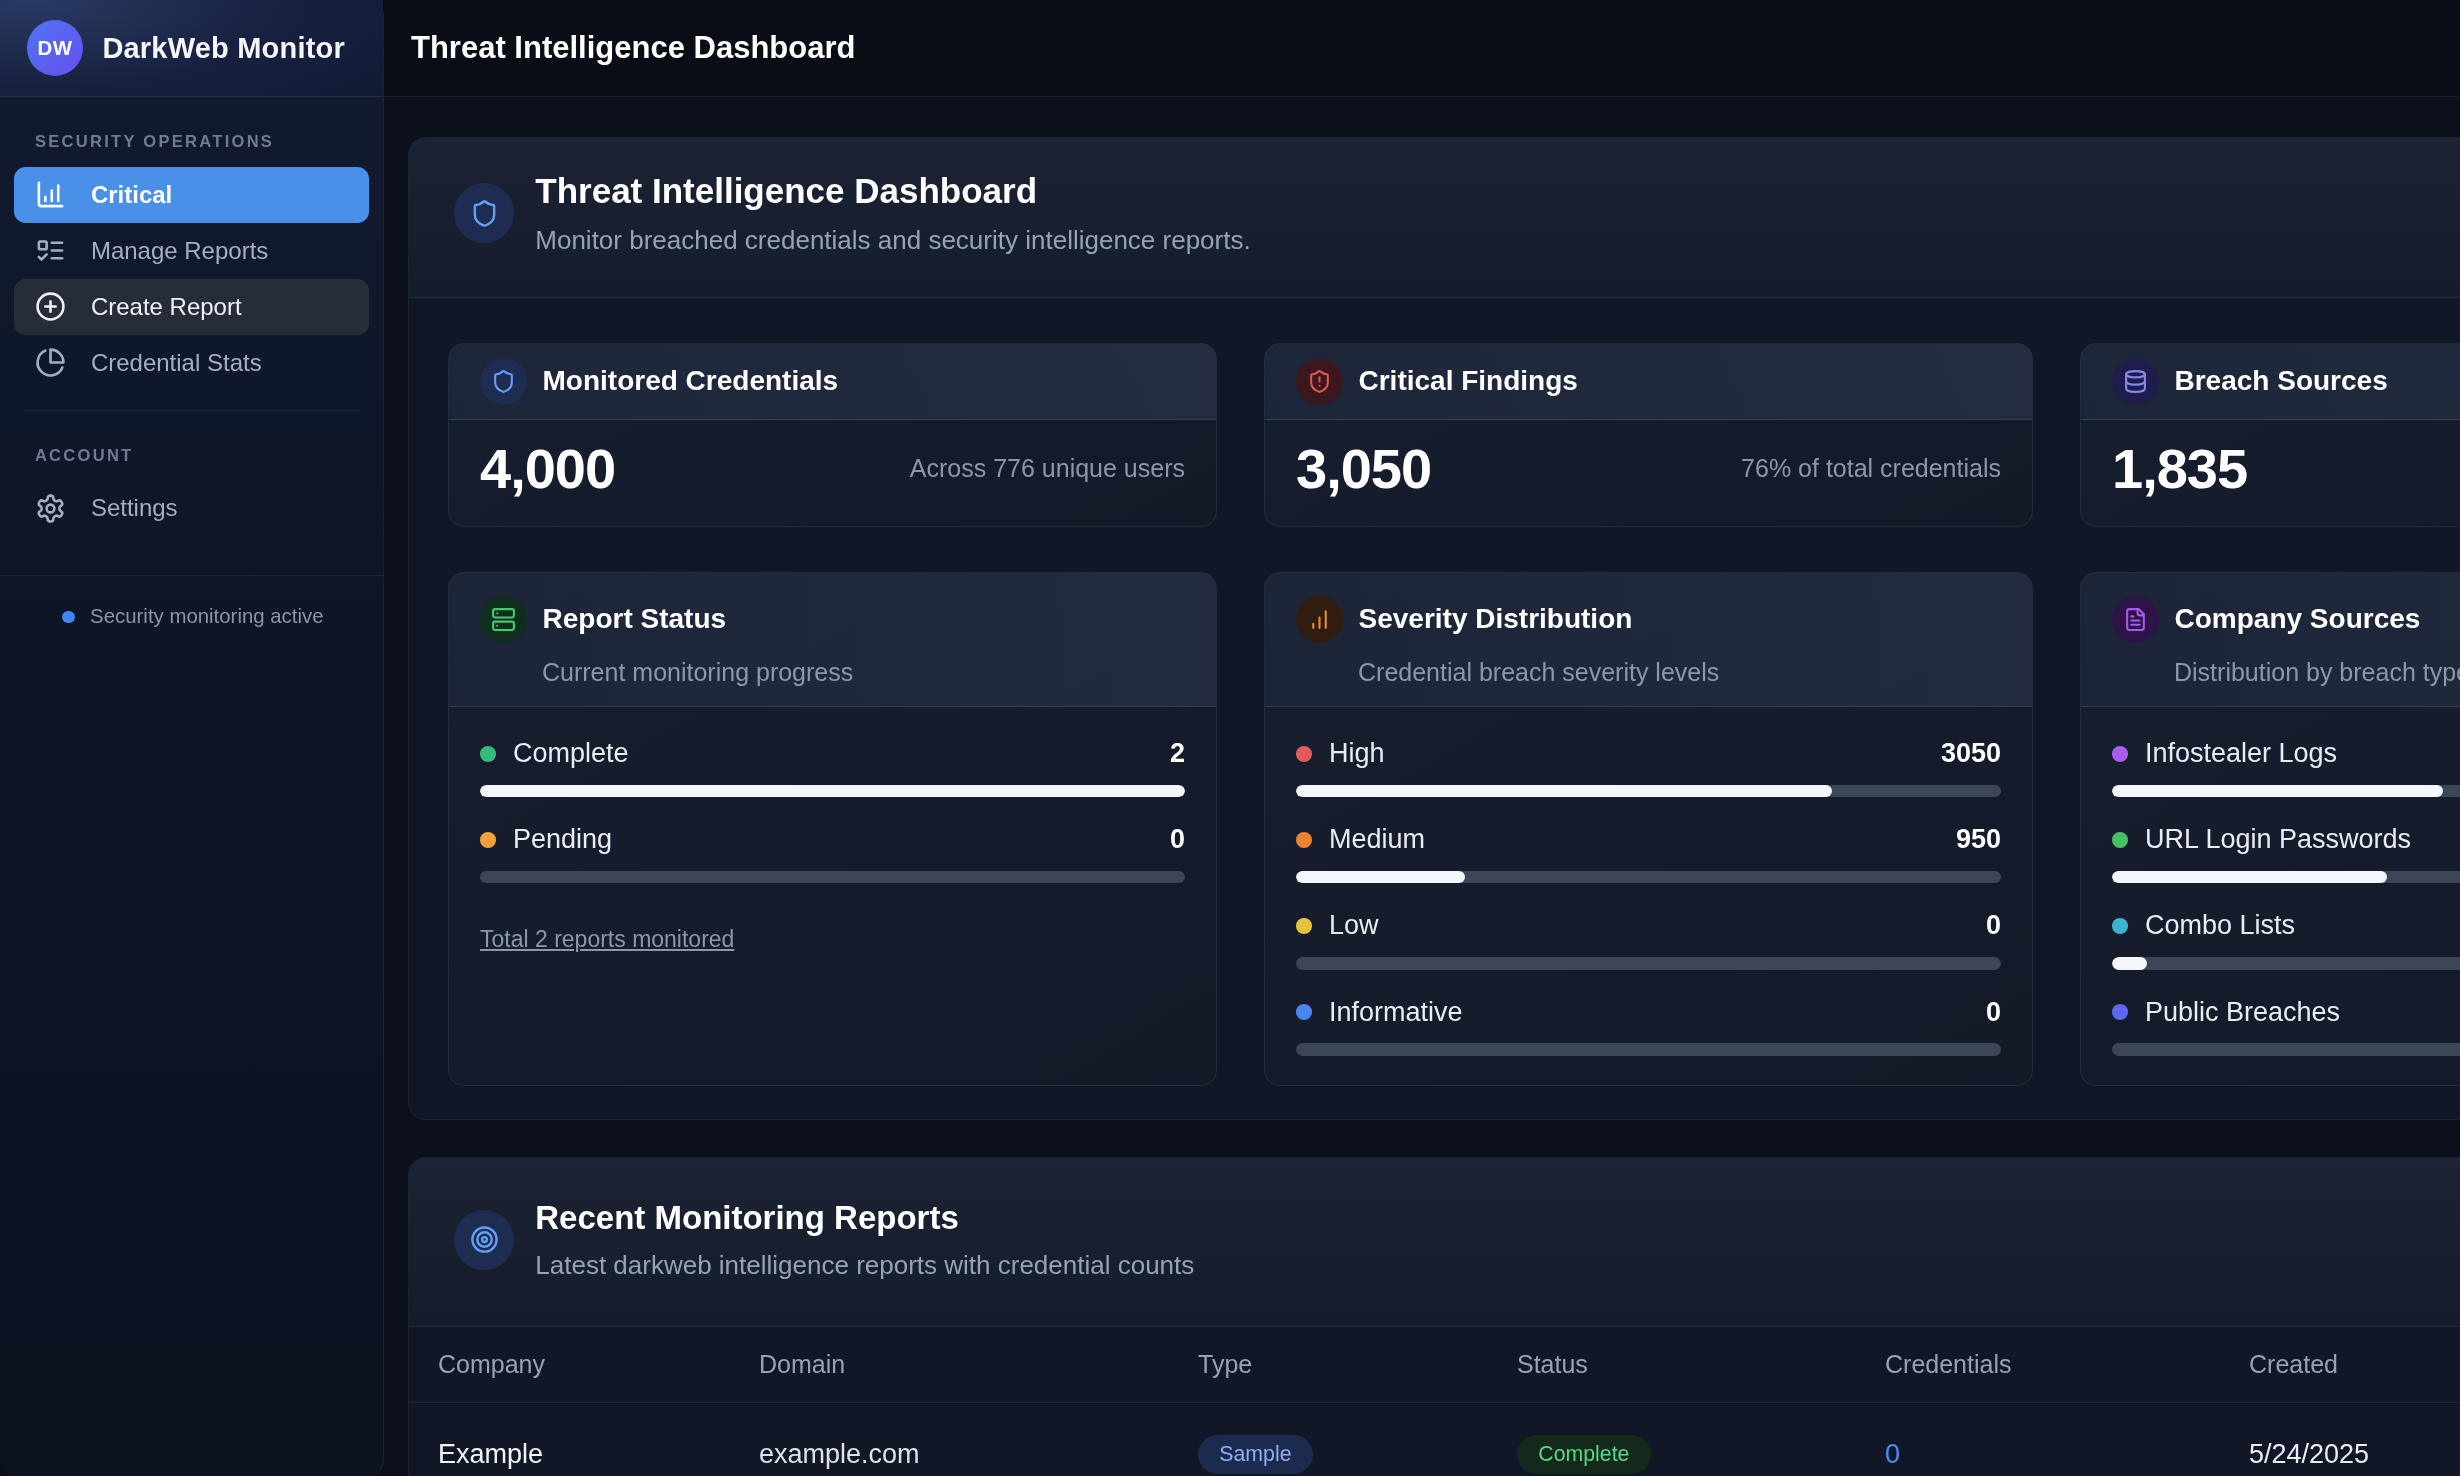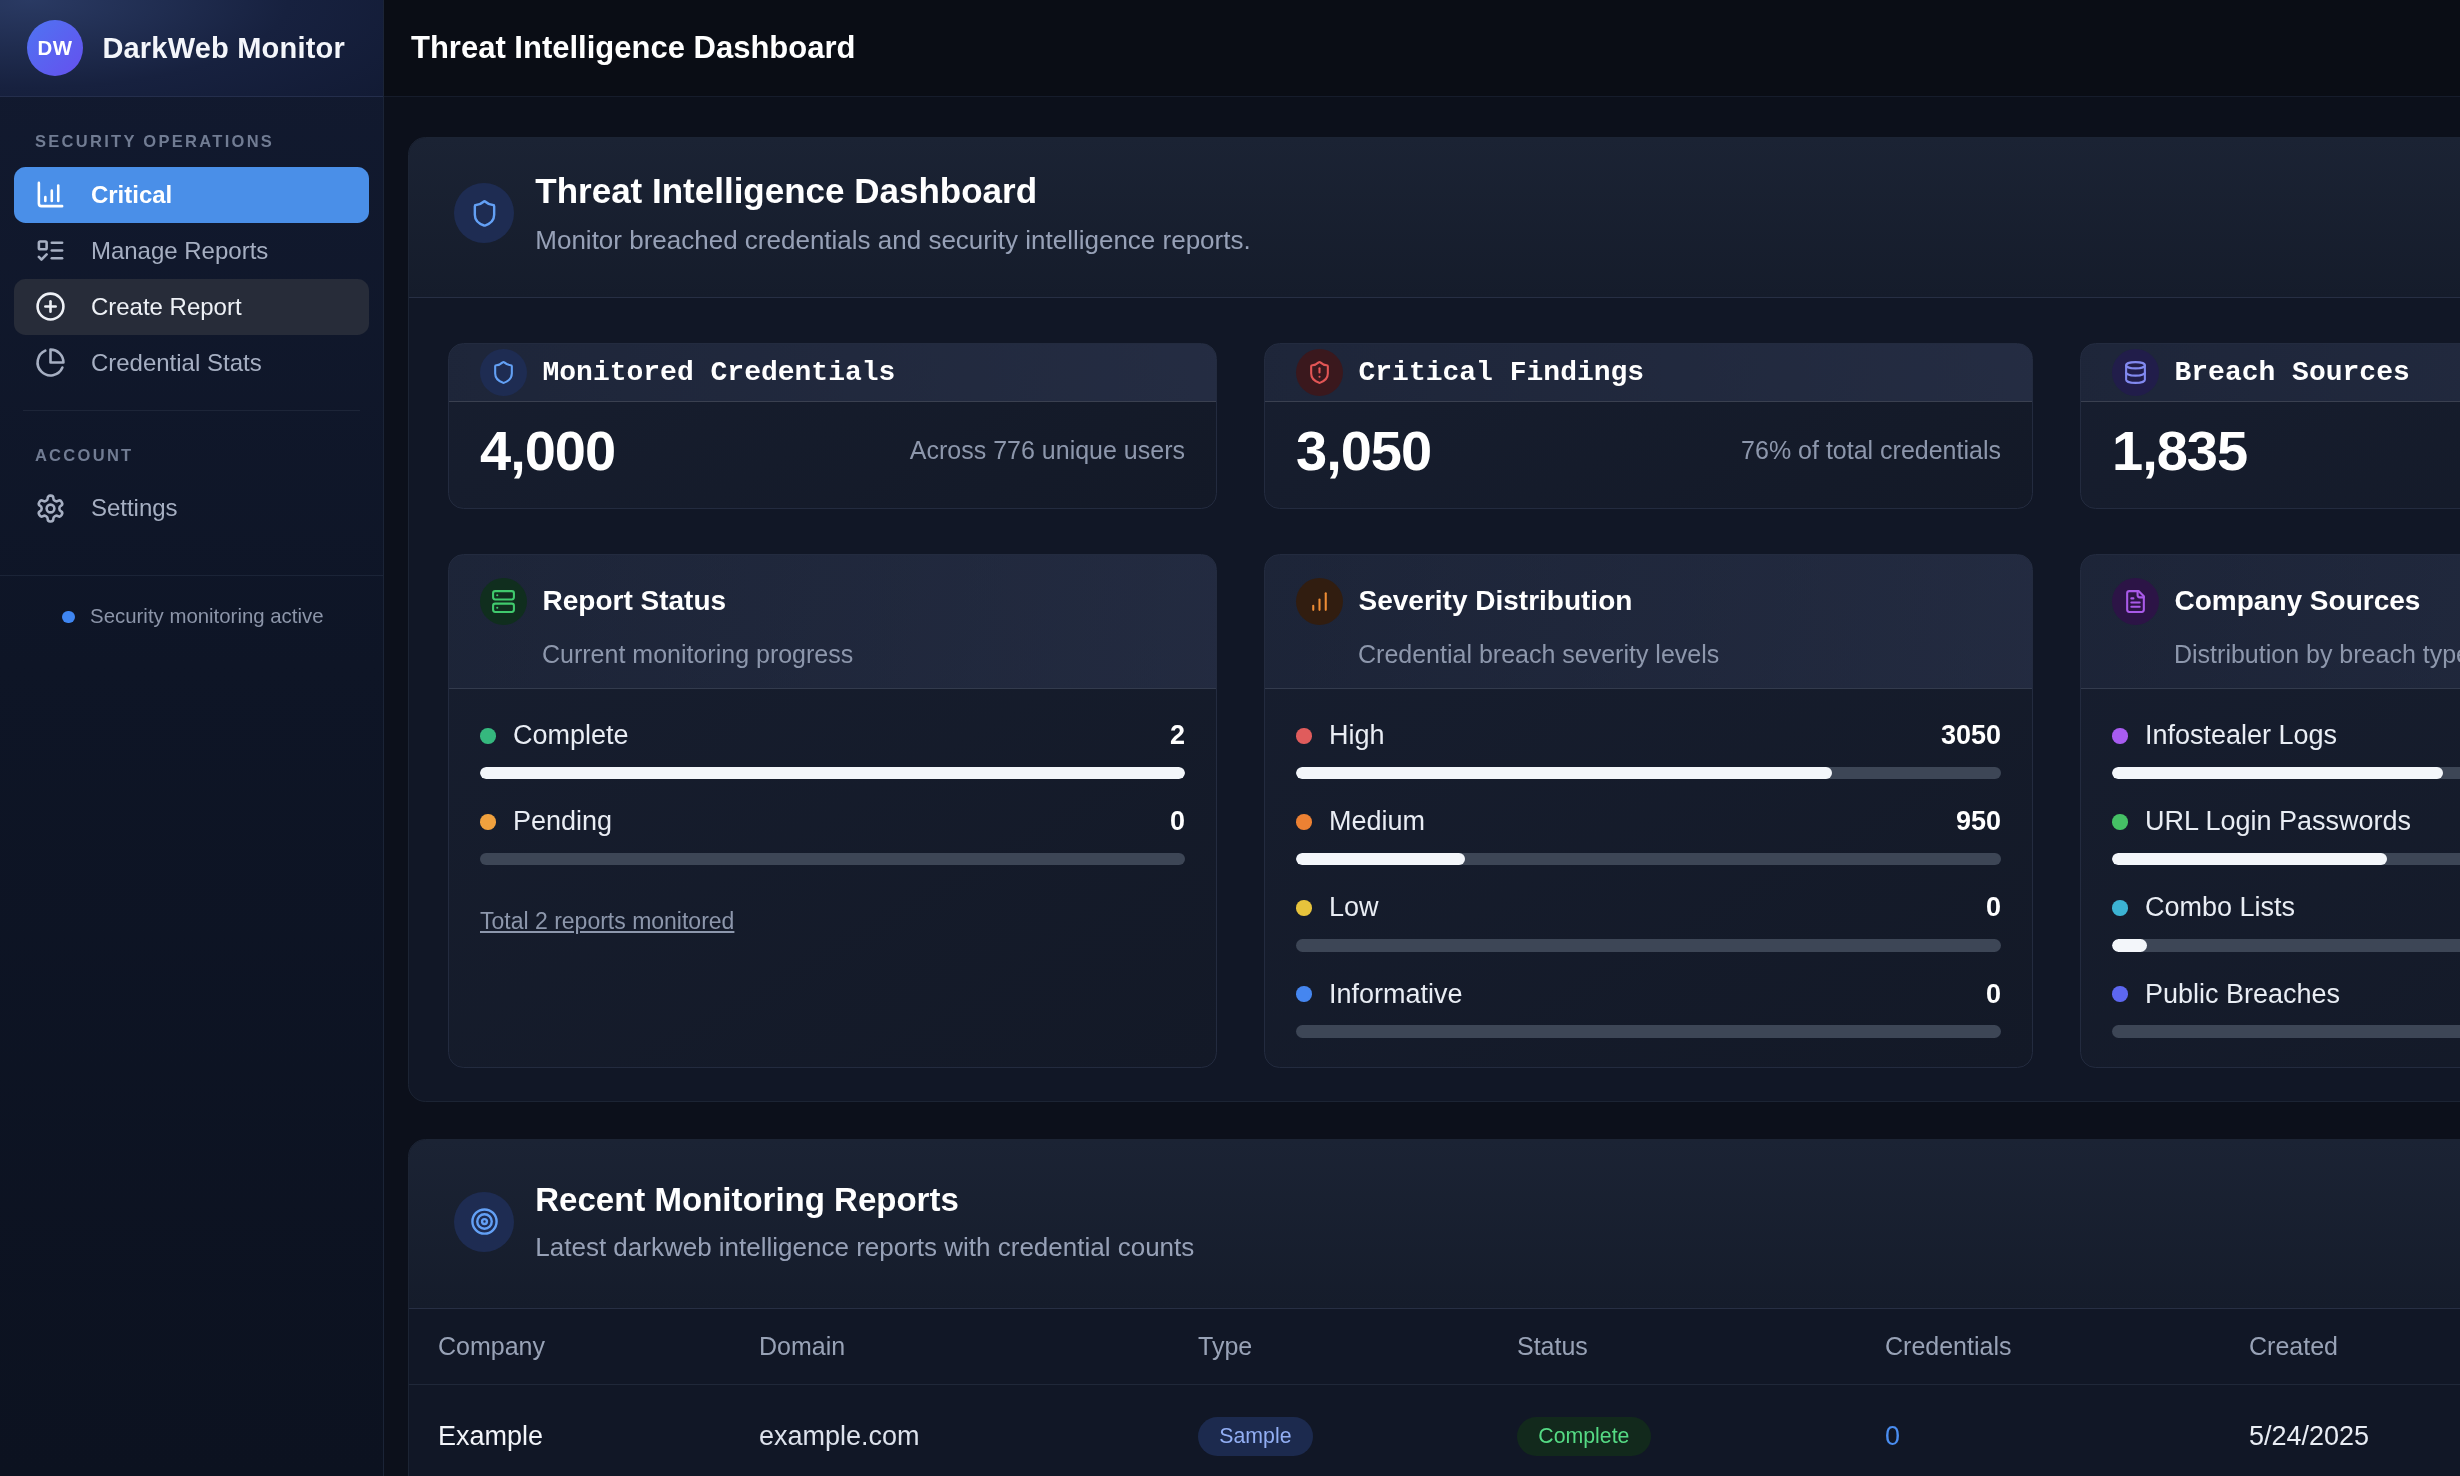--- a/index.html
+++ b/index.html
@@ -19,20 +19,21 @@
     background:#0a0d15; border-bottom:1px solid #161c2b;
     display:flex; align-items:center; padding-left:411px; z-index:1;
   }
   .topbar-title { font-size:31px; font-weight:600; color:#ffffff; }
 
   
   .sidebar {
     position:absolute; left:0; top:0; bottom:0; width:384px; z-index:3;
     background:linear-gradient(180deg,#121a30 0%, #0e1526 45%, #0c1220 100%);
     border-right:1px solid #1b2437;
+    border-radius:17px;
   }
   .brand {
     height:97px; display:flex; align-items:center; gap:19.4px; padding:0 27px;
     background:radial-gradient(140% 190% at 8% 0%, #2a3a63 0%, #17213f 48%, #101830 100%);
     border-bottom:1px solid #242e4c;
   }
   .brand-logo {
     width:56px; height:56px; border-radius:50%;
     background:linear-gradient(135deg,#4f74f2,#6550ee);
     display:flex; align-items:center; justify-content:center;
@@ -91,24 +92,23 @@
   .dash-body { padding:45px 39px 33px; }
   .grid3 { display:grid; grid-template-columns:repeat(3,769px); column-gap:47px; }
   .panels-grid { margin-top:45px; }
 
   .card {
     background:linear-gradient(150deg,#171e2f 0%, #131927 100%);
     border:1px solid #232b3f; border-radius:15.5px; overflow:hidden;
     display:flex; flex-direction:column;
   }
   .card-head {
-    display:flex; align-items:center; gap:15.5px; padding:5px 31px;
+    display:flex; align-items:center; gap:15.5px; padding:14px 31px;
     background:linear-gradient(90deg, rgba(44,54,80,.32), rgba(54,64,94,.48));
     border-bottom:1px solid #3a4050;
-    font-family:Liberation Mono, monospace;
   }
   .card-title { font-size:28px; font-weight:700; color:#ffffff; }
 
   .stat-body { display:flex; justify-content:space-between; align-items:center; padding:21.3px 31px 29px; }
   .stat-value { font-size:56px; font-weight:800; letter-spacing:-1px; line-height:1; color:#ffffff;text-align:center; }
   .stat-note { font-size:25px; color:#8d97ac; }
 
   .panel-head {
     padding:23px 31px 19.4px;
     background:linear-gradient(90deg, rgba(44,54,80,.28), rgba(54,64,94,.42));

